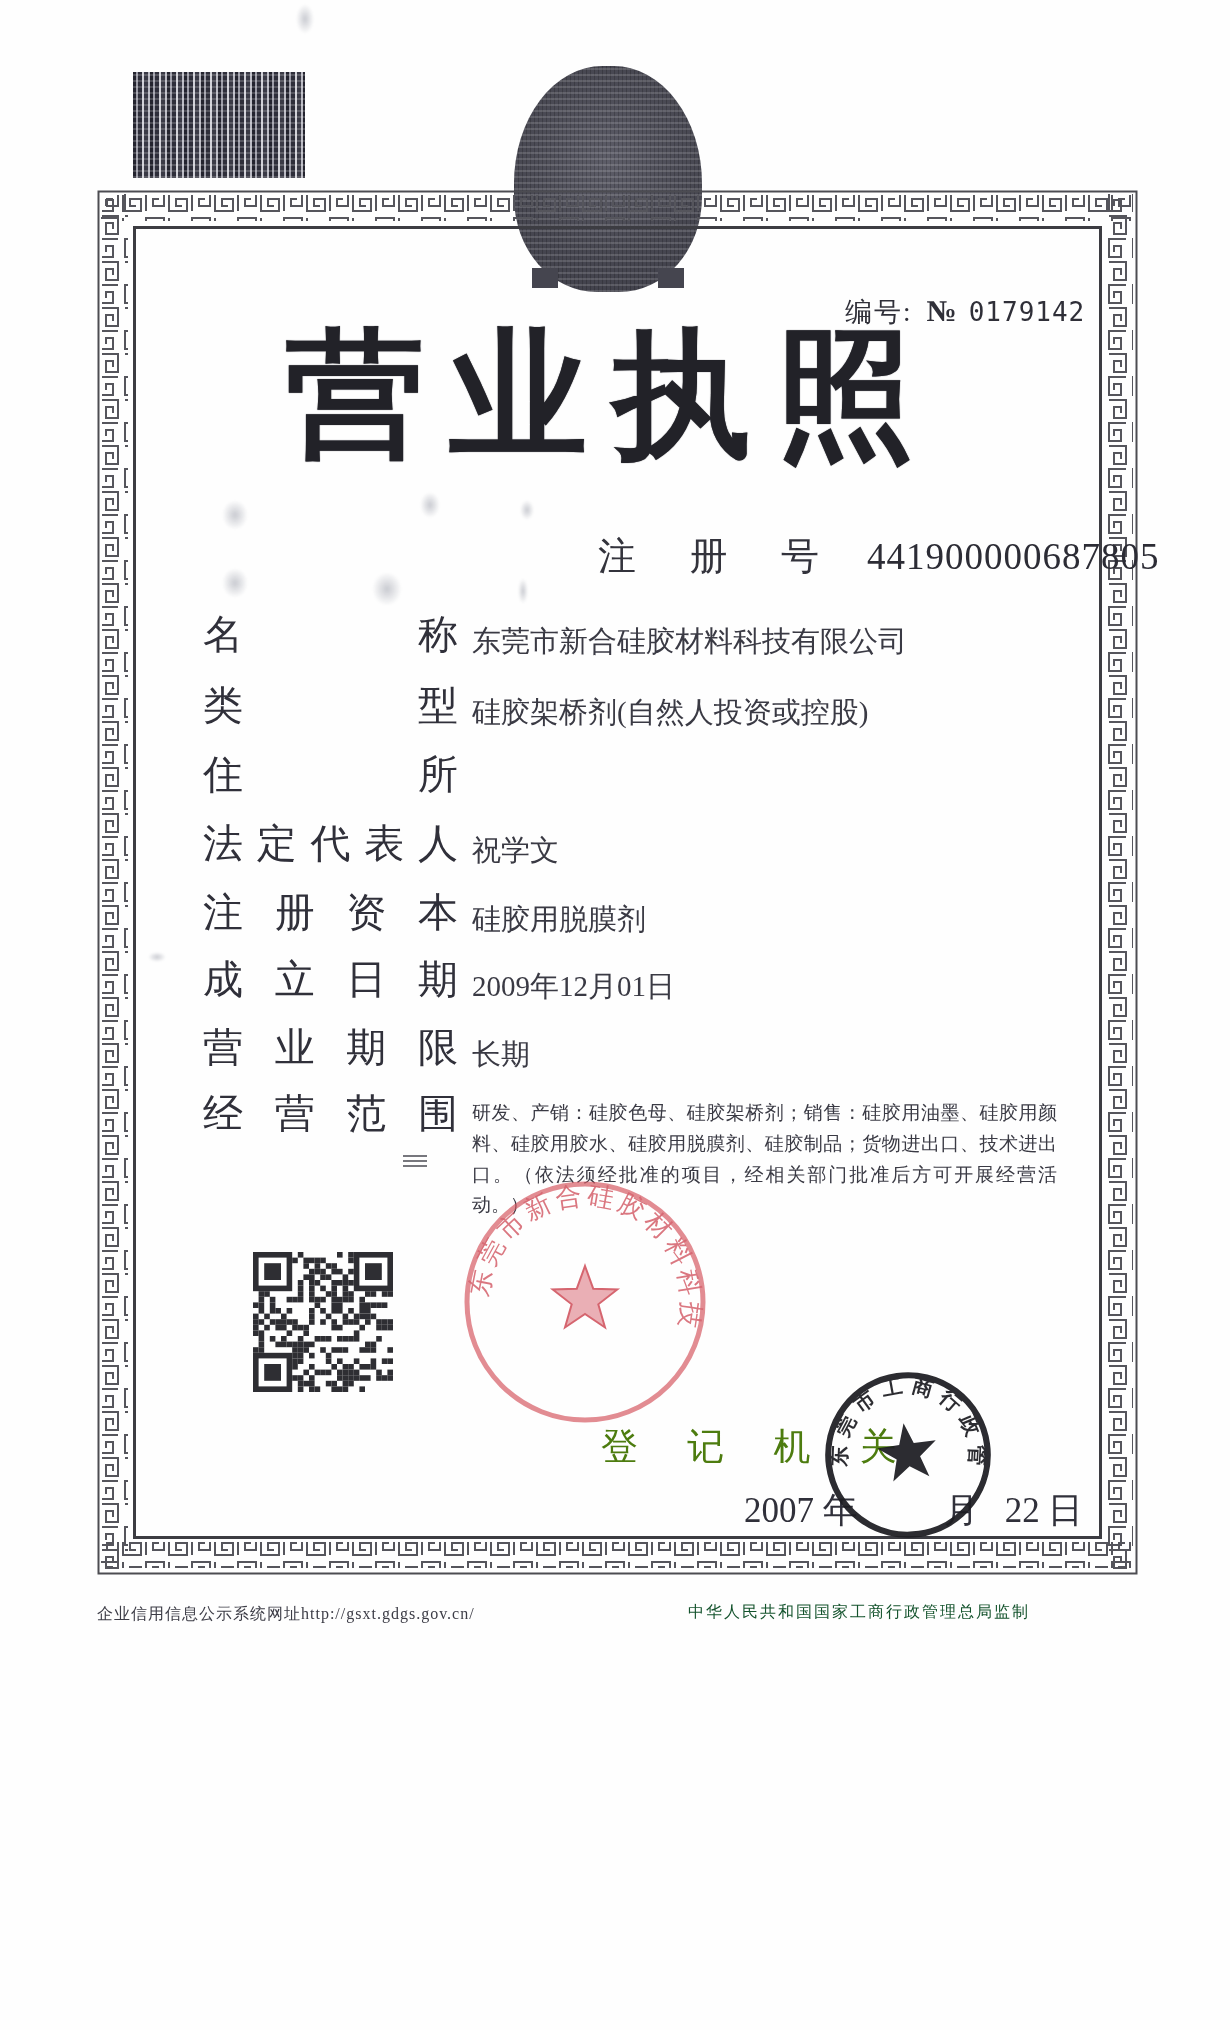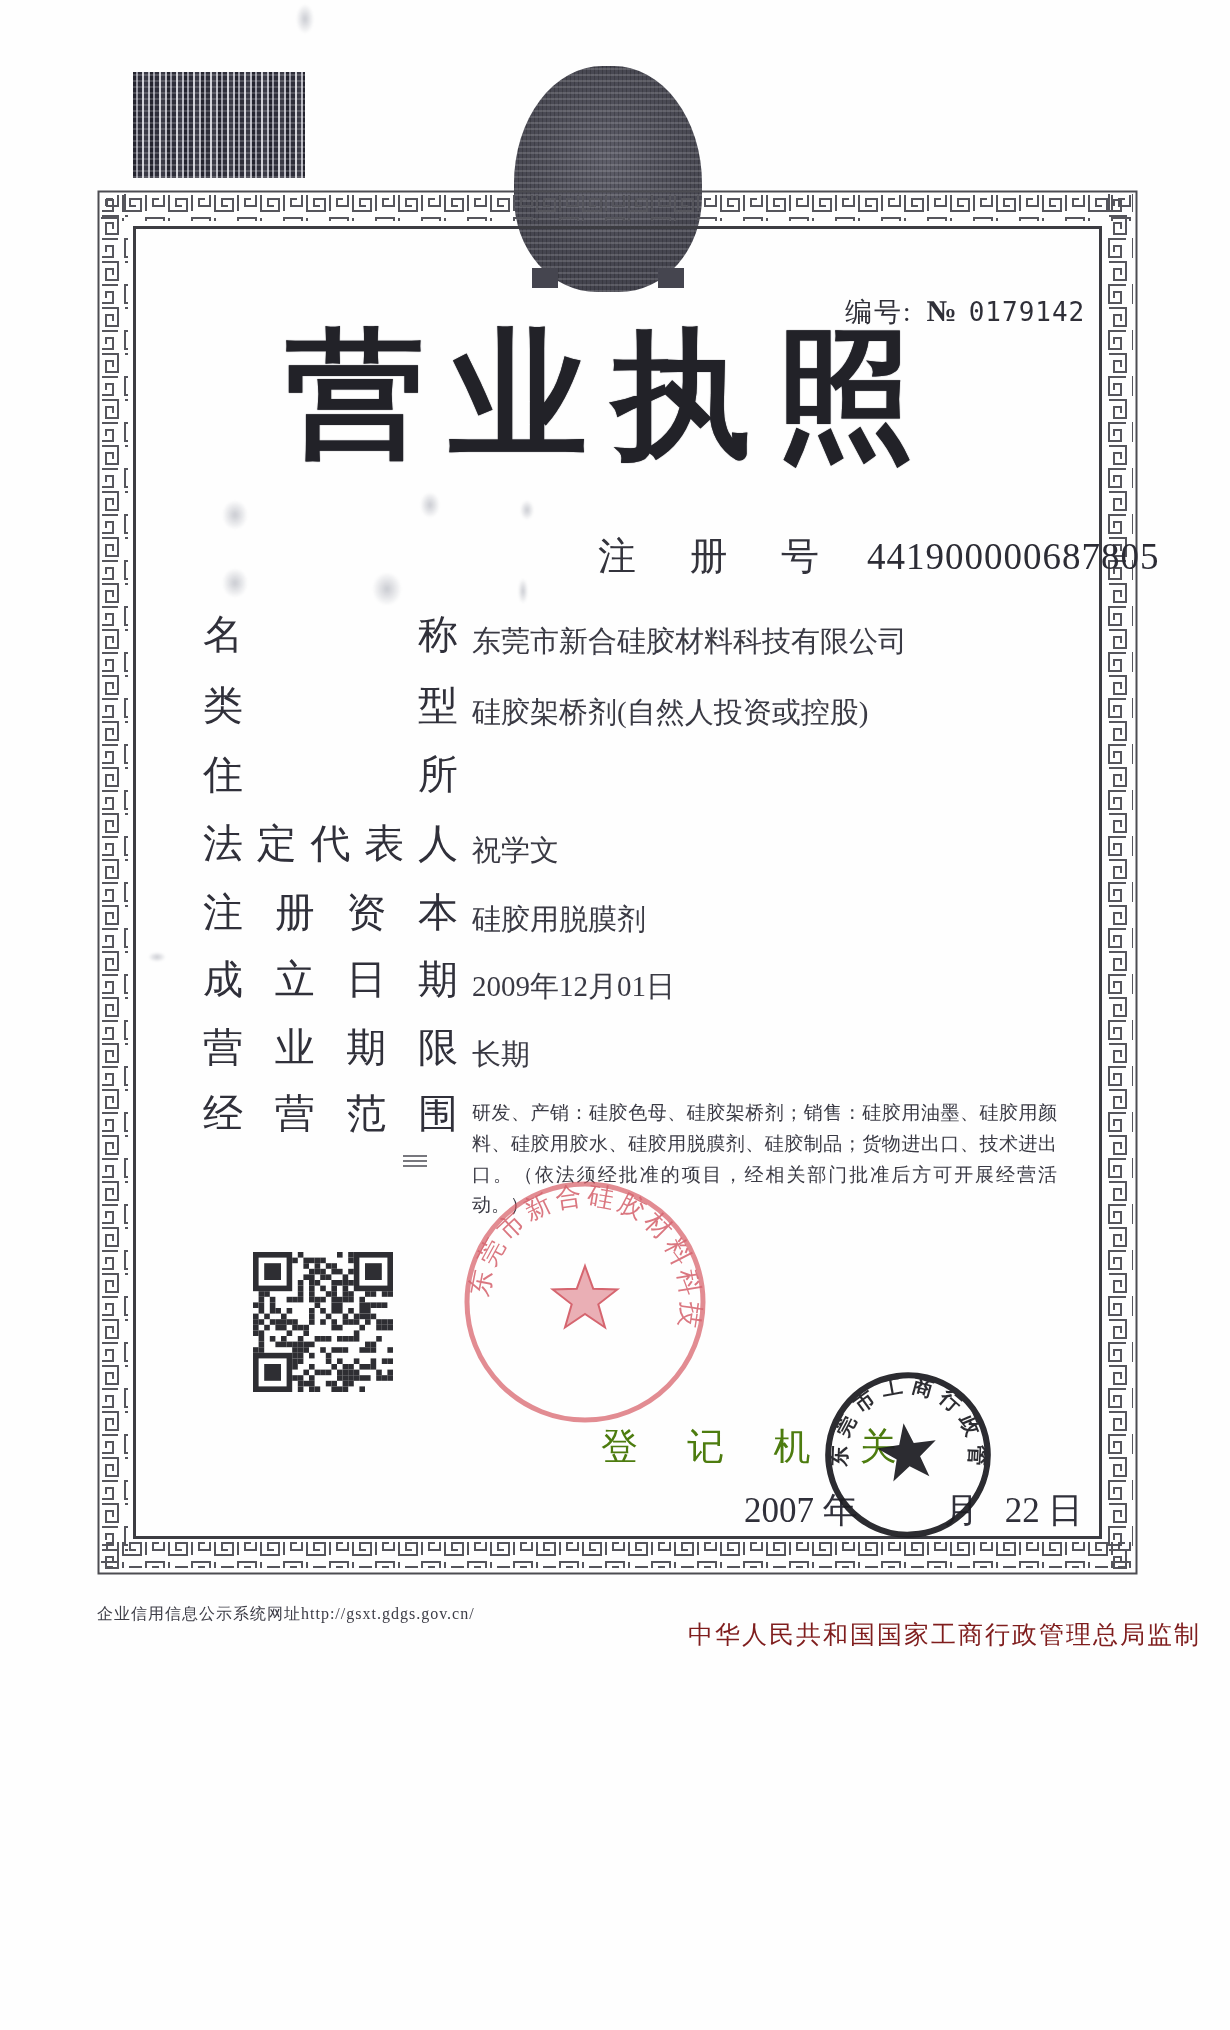--- a/index.html
+++ b/index.html
@@ -35,21 +35,21 @@
   .field .lbl{width:255px;display:flex;justify-content:space-between;flex-shrink:0;
     font-size:40px;line-height:1.1;color:#30303a;}
   .field .val{margin-left:14px;padding-top:9px;font-size:29px;color:#3a3a44;white-space:nowrap;}
   .field .val.scope{white-space:normal;width:585px;font-size:19px;line-height:1.62;padding-top:6px;text-align:justify;}
   .registry{position:absolute;left:601px;top:1422px;font-size:37px;letter-spacing:20px;color:#4d7c0f;white-space:nowrap;}
   .dateline{position:absolute;left:744px;top:1487px;font-size:35px;color:#30303a;white-space:nowrap;z-index:4;}
   .dateline .gap1{display:inline-block;width:86px;}
   .dateline .gap2{display:inline-block;width:26px;}
   .dateline .gap3{display:inline-block;width:8px;}
   .footer-left{position:absolute;left:97px;top:1604px;font-size:16px;color:#3c3c46;letter-spacing:1px;}
-  .footer-right{position:absolute;left:688px;top:1602px;font-size:25px;color:#7f1d1d;letter-spacing:2px;margin-top:16px;}
+  .footer-right{position:absolute;left:688px;top:1602px;font-size:16px;color:#14532d;letter-spacing:2px;}
   .qr{position:absolute;left:253px;top:1252px;z-index:3;}
   .red-seal{position:absolute;left:455px;top:1172px;z-index:5;opacity:.85;}
   .black-stamp{position:absolute;left:820px;top:1367px;z-index:6;transform:rotate(-8deg);opacity:.93;}
   
   .smudge{position:absolute;background:radial-gradient(rgba(95,100,118,.6),rgba(0,0,0,0) 70%);
     filter:blur(1px);opacity:.55;}
   .tri-lines{position:absolute;left:403px;top:1152px;width:24px;height:15px;opacity:.75;
     background:repeating-linear-gradient(0deg,#4a4a52 0 2px,rgba(0,0,0,0) 2px 5px);}
 </style>
 </head>

